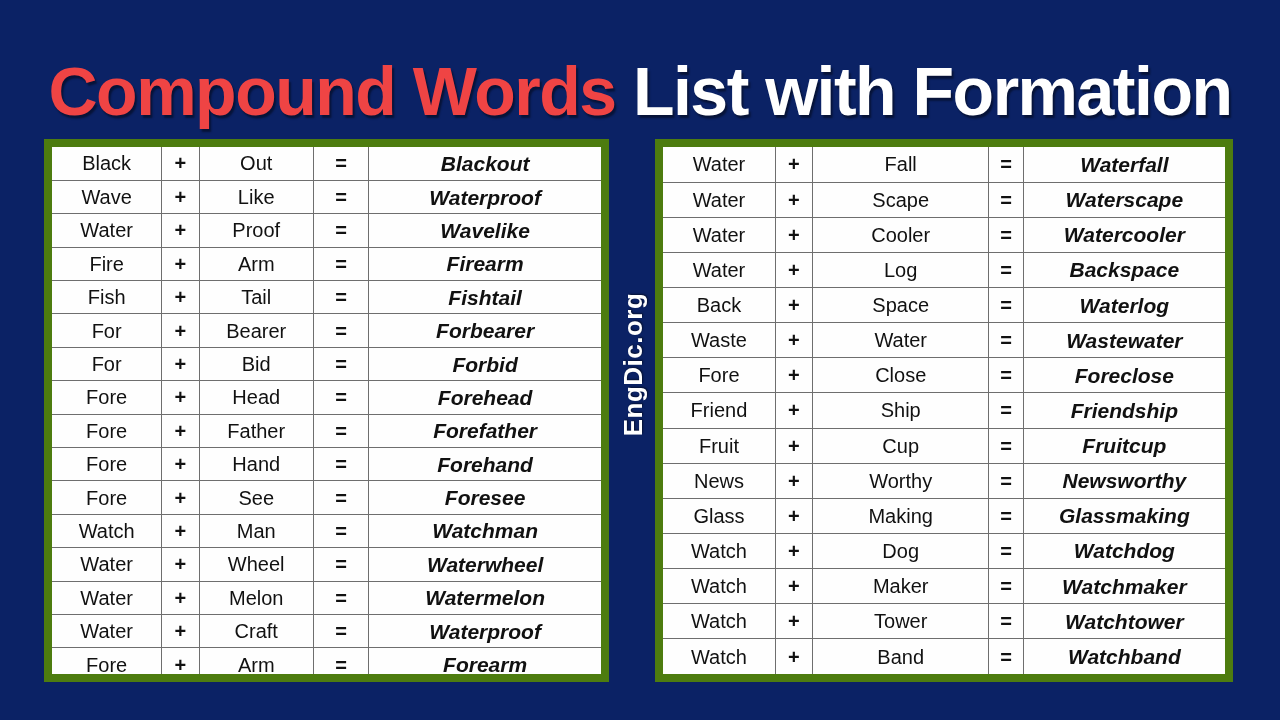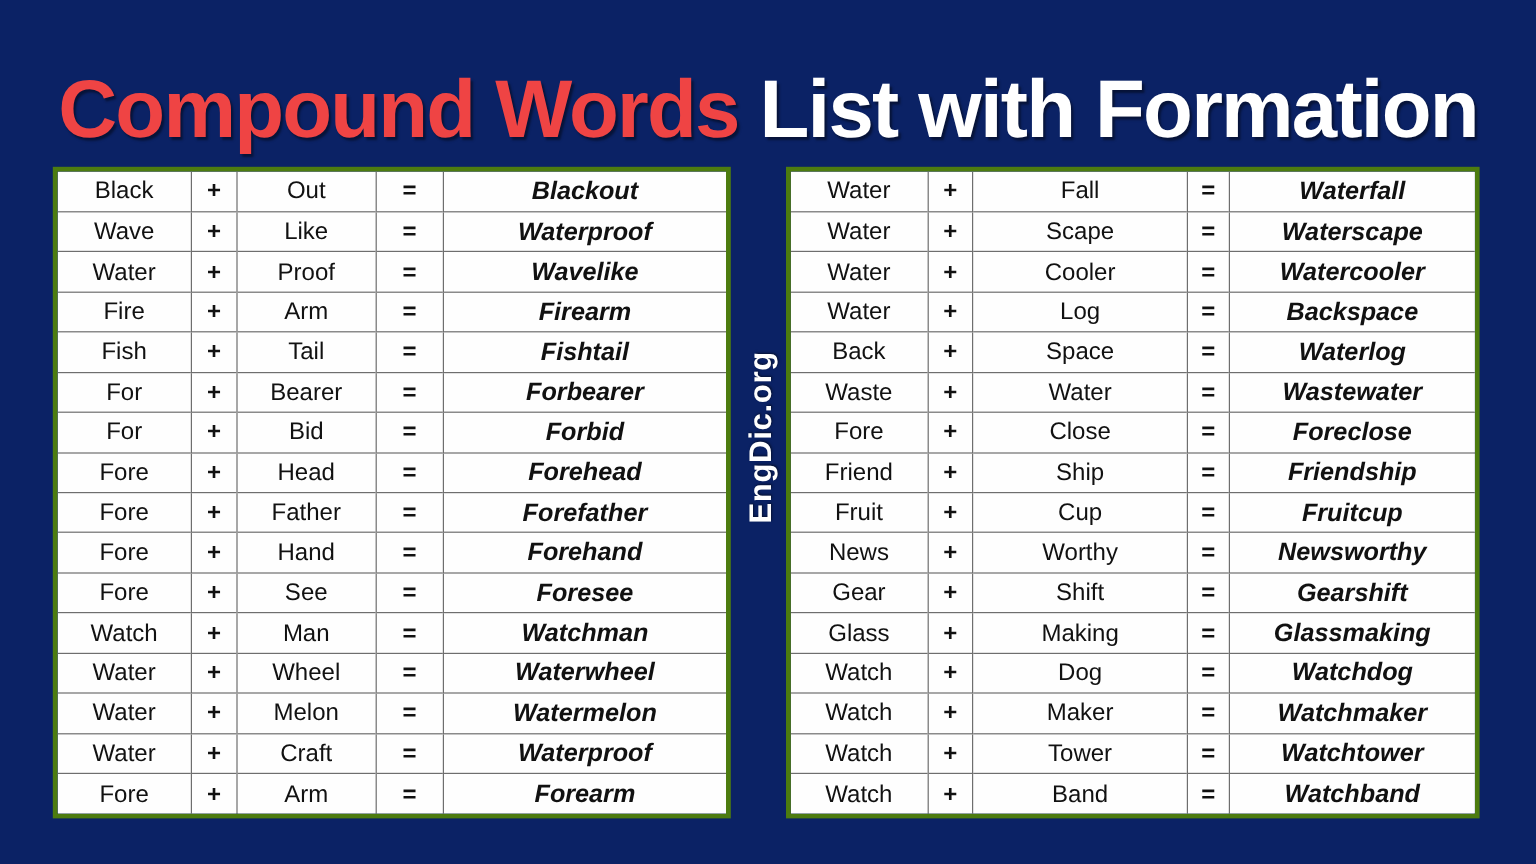--- a/index.html
+++ b/index.html
@@ -52,21 +52,21 @@
     font-weight:bold;
     letter-spacing:0.5px;
     text-shadow:1px 1px 2px rgba(0,0,0,0.5);
   }
 
   
   .table-wrap {
     position:absolute;
     top:139px;
     height:543px;
-    border:4px solid #4d7c0f;
+    border:8px solid #4d7c0f;
     background:#ffffff;
     overflow:hidden;
   }
   #table-left  { left:44px;  width:565px; }
   #table-right { left:655px; width:578px; }
 
   table {
     width:100%; height:100%;
     border-collapse:collapse;
     table-layout:fixed;
@@ -317,27 +317,20 @@
             <td class="result">Fruitcup</td>
           </tr>
           <tr>
             <td class="word1 sep">News</td>
             <td class="op sep">+</td>
             <td class="word2 sep">Worthy</td>
             <td class="eq sep">=</td>
             <td class="result">Newsworthy</td>
           </tr>
           <tr>
-            <td class="word1 sep">Gear</td>
-            <td class="op sep">+</td>
-            <td class="word2 sep">Shift</td>
-            <td class="eq sep">=</td>
-            <td class="result">Gearshift</td>
-          </tr>
-          <tr>
             <td class="word1 sep">Glass</td>
             <td class="op sep">+</td>
             <td class="word2 sep">Making</td>
             <td class="eq sep">=</td>
             <td class="result">Glassmaking</td>
           </tr>
           <tr>
             <td class="word1 sep">Watch</td>
             <td class="op sep">+</td>
             <td class="word2 sep">Dog</td>

